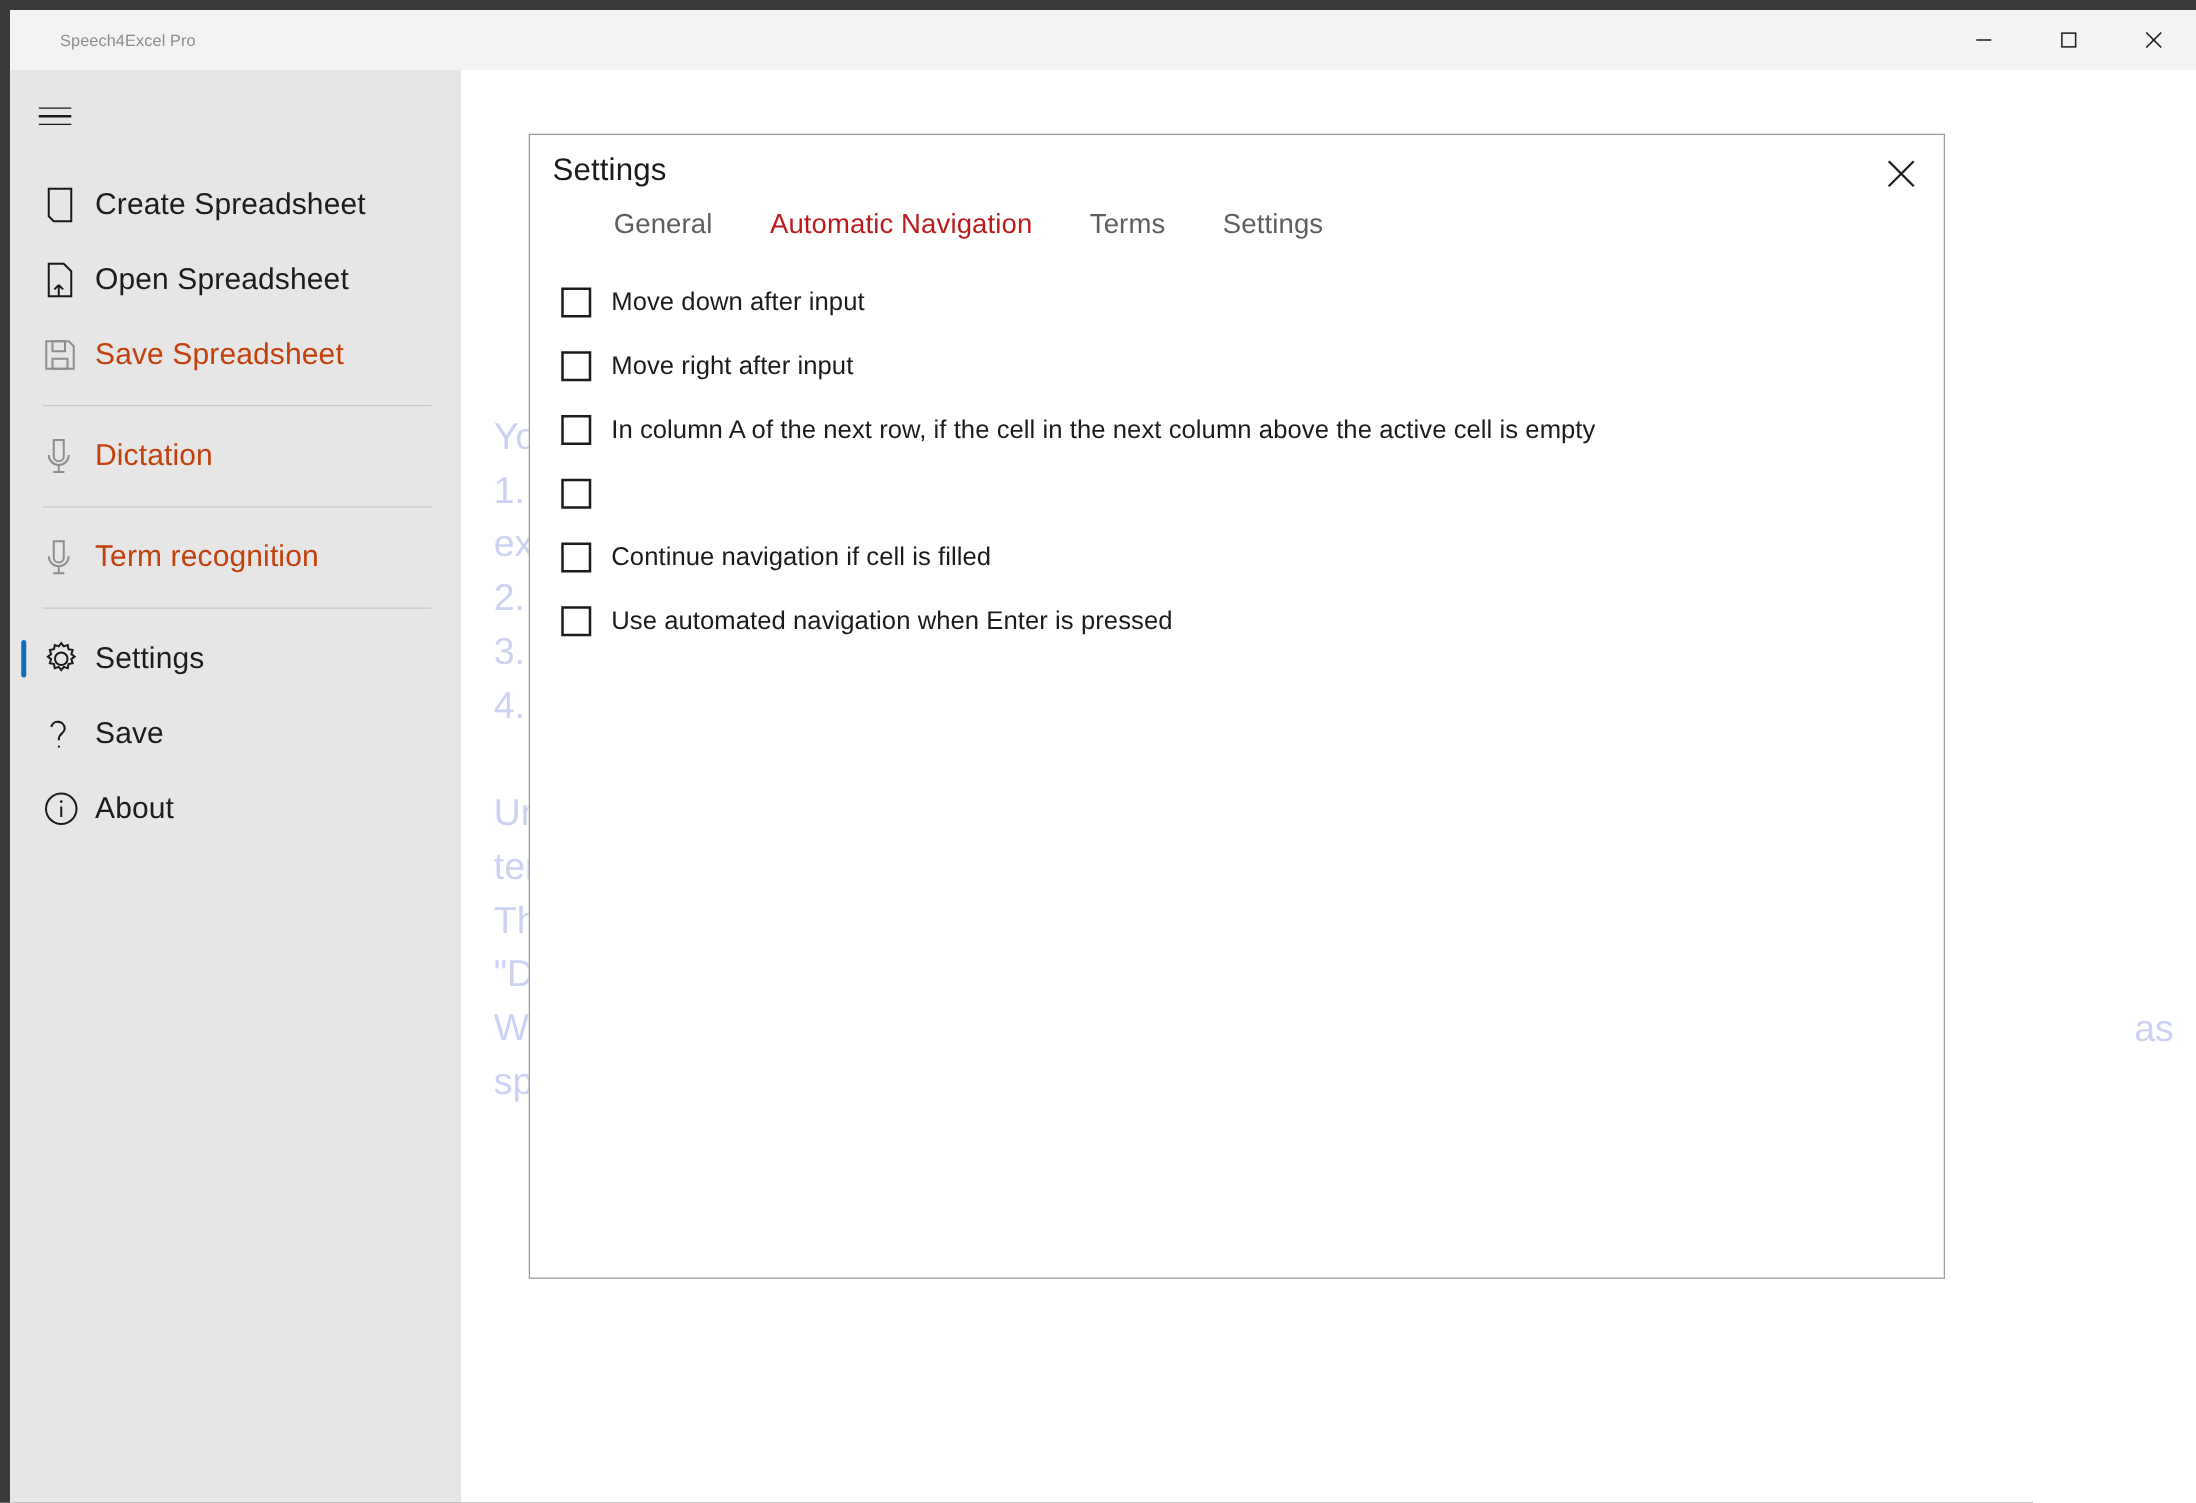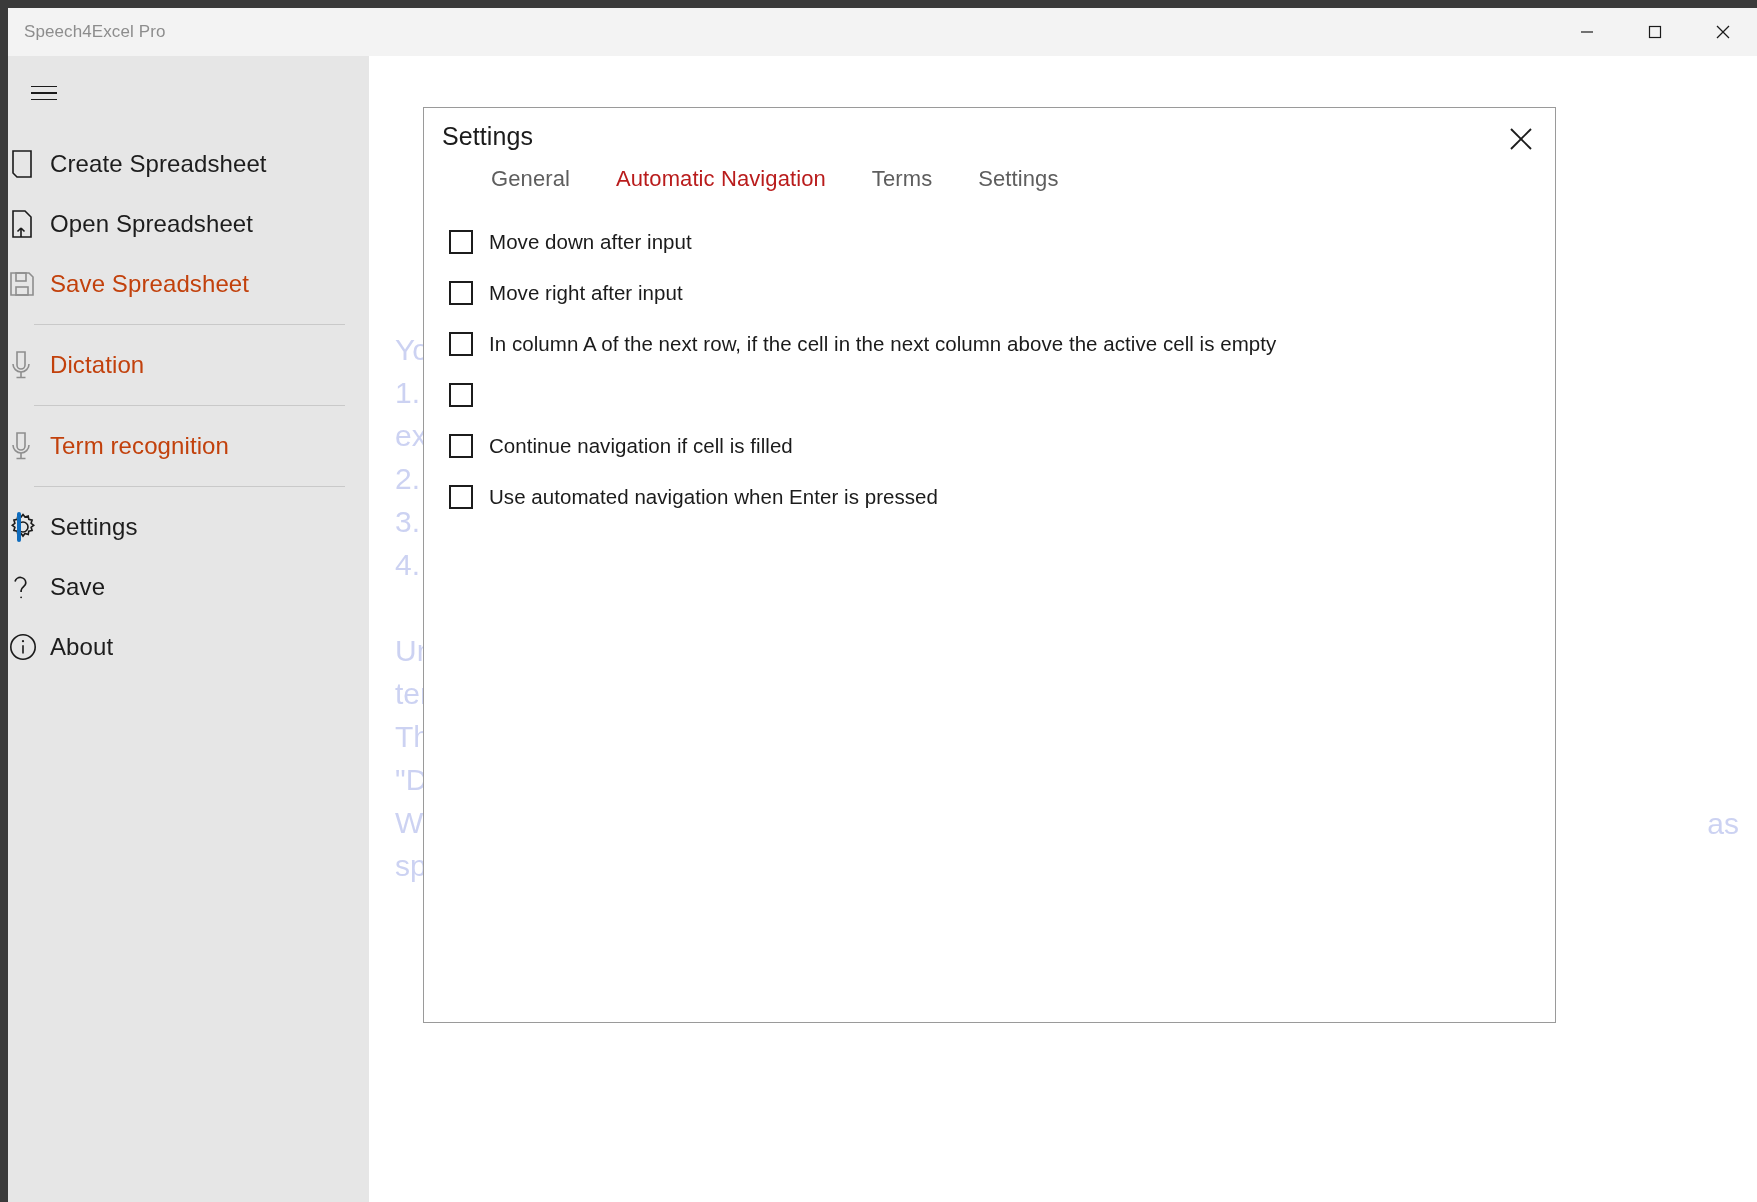--- a/index.html
+++ b/index.html
@@ -29,22 +29,22 @@
   .titlebar {
     position: absolute;
     left: 0; top: 0;
     width: 1749px;
     height: 48px;
     background: #f3f3f3;
     display: flex;
     align-items: center;
   }
   .titlebar-text {
-    margin-left: 16px;
-    font-size: 17px;
+    margin-left: 40px;
+    font-size: 13px;
     color: #8d8d8d;
     letter-spacing: 0.1px;
     white-space: nowrap;
   }
   .window-controls {
     position: absolute;
     right: 0; top: 0;
     height: 48px;
     display: flex;
   }
@@ -99,20 +99,21 @@
     position: absolute;
     left: 0;
     top: 78px;
     width: 361px;
   }
   .nav-item {
     position: relative;
     display: flex;
     align-items: center;
     height: 60px;
+    padding-left: 26px;
     box-sizing: border-box;
     cursor: default;
   }
   .nav-item .sel-bar {
     position: absolute;
     left: 9px;
     top: 15px;
     width: 3.5px;
     height: 30px;
     background: #0f6cbd;

